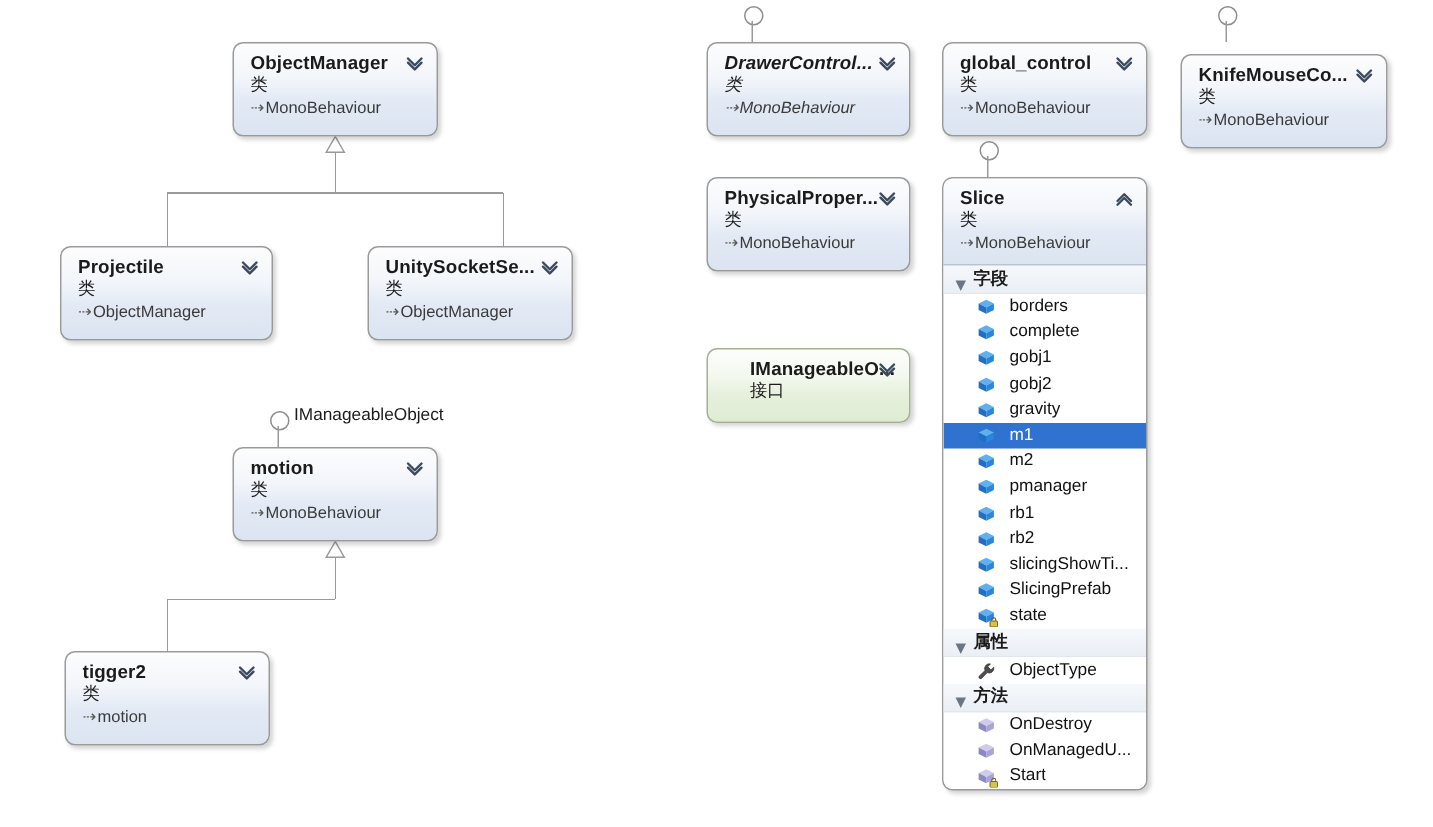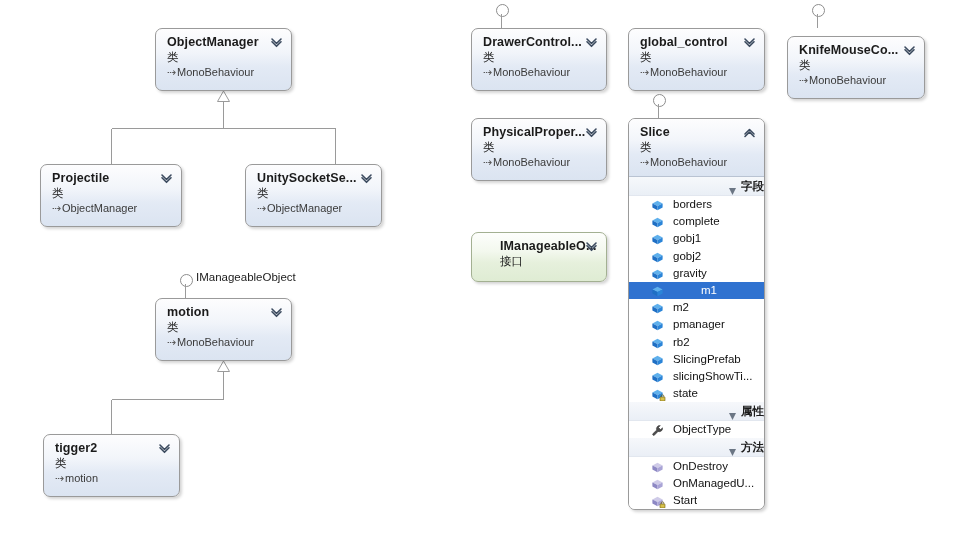--- a/index.html
+++ b/index.html
@@ -98,42 +98,41 @@
   }
 
   
   .members{background:#ffffff;}
   .grp{
     display:flex;align-items:center;
     height:18px;
     padding-left:7px;
     background:linear-gradient(180deg,#f6f8fb 0%,#eaeff6 100%);
     border-bottom:1px solid #e2e7ef;
-    justify-content:flex-end;
   }
   .grp .tri{
     width:9px;height:9px;margin-right:4px;flex:0 0 auto;
   }
   .grp .gname{
     font-size:11.5px;font-weight:bold;color:#1b1b1b;line-height:13px;
   }
   .row{
     display:flex;align-items:center;
     height:17.2px;
     padding-left:22px;
   }
   .row.sel{background:#2f72d0;}
   .row .ico{
     width:13px;height:13px;flex:0 0 auto;margin-right:9px;position:relative;
   }
   .row .mname{
     font-size:11.5px;color:#111;line-height:13px;white-space:nowrap;
     overflow:hidden;text-overflow:clip;
   }
-  .row.sel .mname{color:#ffffff;margin-left:28px;}
+  .row.sel .mname{color:#ffffff;}
 </style>
 </head>
 <body>
 
 <div id="canvas">
 
   <svg id="wires" viewBox="0 0 955 551" width="955" height="551">
 
     <g stroke="#9a9a9a" stroke-width="1" fill="none" shape-rendering="crispEdges">
       <path d="M223.5 101.5 V128.5"></path>
@@ -230,21 +229,21 @@
               </svg>
             </div>
           </div>
         </div>
       </div>
       <div>
         <div class="lolli" style="left: 496px; top: 4px;">
           <div class="ball"></div>
           <div class="stem"></div>
         </div>
-        <div class="shape" style="left: 471px; top: 28px; width: 136px; height: 63px;">
+        <div class="shape" style="left: 471px; top: 28px; width: 136px; height: 63px; font-style: italic;">
           <div class="hdr">
             <div class="ttl">DrawerControl...</div>
             <div class="kind">类</div>
             <div class="base"><span class="arrow">⇢</span><span>MonoBehaviour</span></div>
             <div class="chev">
               <svg viewBox="0 0 13 13" width="13" height="13">
                 <path d="M2 3 L6.5 7.5 L11 3" fill="none" stroke="#3b4a5e" stroke-width="1.6" stroke-linecap="round" stroke-linejoin="round"></path>
                 <path d="M2 5.8 L6.5 10.3 L11 5.8" fill="none" stroke="#3b4a5e" stroke-width="1.6" stroke-linecap="round" stroke-linejoin="round"></path>
               </svg>
             </div>
@@ -403,37 +402,45 @@
                 <path d="M6.5 7.0 L11.6 4.4 L11.6 8.6 L6.5 11.2 Z" fill="#2b85d8"></path>
               </svg></span>
             <span class="mname">pmanager</span>
           </div>
           <div class="row">
             <span class="ico"><svg viewBox="0 0 13 13" width="13" height="13">
                 <path d="M6.5 1.8 L11.6 4.4 L6.5 7.0 L1.4 4.4 Z" fill="#5fb0ec"></path>
                 <path d="M1.4 4.4 L6.5 7.0 L6.5 11.2 L1.4 8.6 Z" fill="#1f6fc4"></path>
                 <path d="M6.5 7.0 L11.6 4.4 L11.6 8.6 L6.5 11.2 Z" fill="#2b85d8"></path>
               </svg></span>
+            <span class="mname">rb1</span>
+          </div>
+          <div class="row">
+            <span class="ico"><svg viewBox="0 0 13 13" width="13" height="13">
+                <path d="M6.5 1.8 L11.6 4.4 L6.5 7.0 L1.4 4.4 Z" fill="#5fb0ec"></path>
+                <path d="M1.4 4.4 L6.5 7.0 L6.5 11.2 L1.4 8.6 Z" fill="#1f6fc4"></path>
+                <path d="M6.5 7.0 L11.6 4.4 L11.6 8.6 L6.5 11.2 Z" fill="#2b85d8"></path>
+              </svg></span>
             <span class="mname">rb2</span>
           </div>
           <div class="row">
             <span class="ico"><svg viewBox="0 0 13 13" width="13" height="13">
                 <path d="M6.5 1.8 L11.6 4.4 L6.5 7.0 L1.4 4.4 Z" fill="#5fb0ec"></path>
                 <path d="M1.4 4.4 L6.5 7.0 L6.5 11.2 L1.4 8.6 Z" fill="#1f6fc4"></path>
                 <path d="M6.5 7.0 L11.6 4.4 L11.6 8.6 L6.5 11.2 Z" fill="#2b85d8"></path>
               </svg></span>
+            <span class="mname">slicingShowTi...</span>
+          </div>
+          <div class="row">
+            <span class="ico"><svg viewBox="0 0 13 13" width="13" height="13">
+                <path d="M6.5 1.8 L11.6 4.4 L6.5 7.0 L1.4 4.4 Z" fill="#5fb0ec"></path>
+                <path d="M1.4 4.4 L6.5 7.0 L6.5 11.2 L1.4 8.6 Z" fill="#1f6fc4"></path>
+                <path d="M6.5 7.0 L11.6 4.4 L11.6 8.6 L6.5 11.2 Z" fill="#2b85d8"></path>
+              </svg></span>
             <span class="mname">SlicingPrefab</span>
-          </div>
-          <div class="row">
-            <span class="ico"><svg viewBox="0 0 13 13" width="13" height="13">
-                <path d="M6.5 1.8 L11.6 4.4 L6.5 7.0 L1.4 4.4 Z" fill="#5fb0ec"></path>
-                <path d="M1.4 4.4 L6.5 7.0 L6.5 11.2 L1.4 8.6 Z" fill="#1f6fc4"></path>
-                <path d="M6.5 7.0 L11.6 4.4 L11.6 8.6 L6.5 11.2 Z" fill="#2b85d8"></path>
-              </svg></span>
-            <span class="mname">slicingShowTi...</span>
           </div>
           <div class="row">
             <span class="ico"><svg viewBox="0 0 13 13" width="13" height="13">
                 <path d="M6.5 1.8 L11.6 4.4 L6.5 7.0 L1.4 4.4 Z" fill="#5fb0ec"></path>
                 <path d="M1.4 4.4 L6.5 7.0 L6.5 11.2 L1.4 8.6 Z" fill="#1f6fc4"></path>
                 <path d="M6.5 7.0 L11.6 4.4 L11.6 8.6 L6.5 11.2 Z" fill="#2b85d8"></path>
               </svg><svg viewBox="0 0 7 7" width="7" height="7" style="position:absolute;right:-2px;bottom:-1px;">
                 <rect x="1" y="3" width="5" height="4" rx="0.6" fill="#d8c14a" stroke="#6a5a10" stroke-width="0.6"></rect>
                 <path d="M2.2 3 V2.1 a1.3 1.3 0 0 1 2.6 0 V3" fill="none" stroke="#6a5a10" stroke-width="0.7"></path>
               </svg></span>

